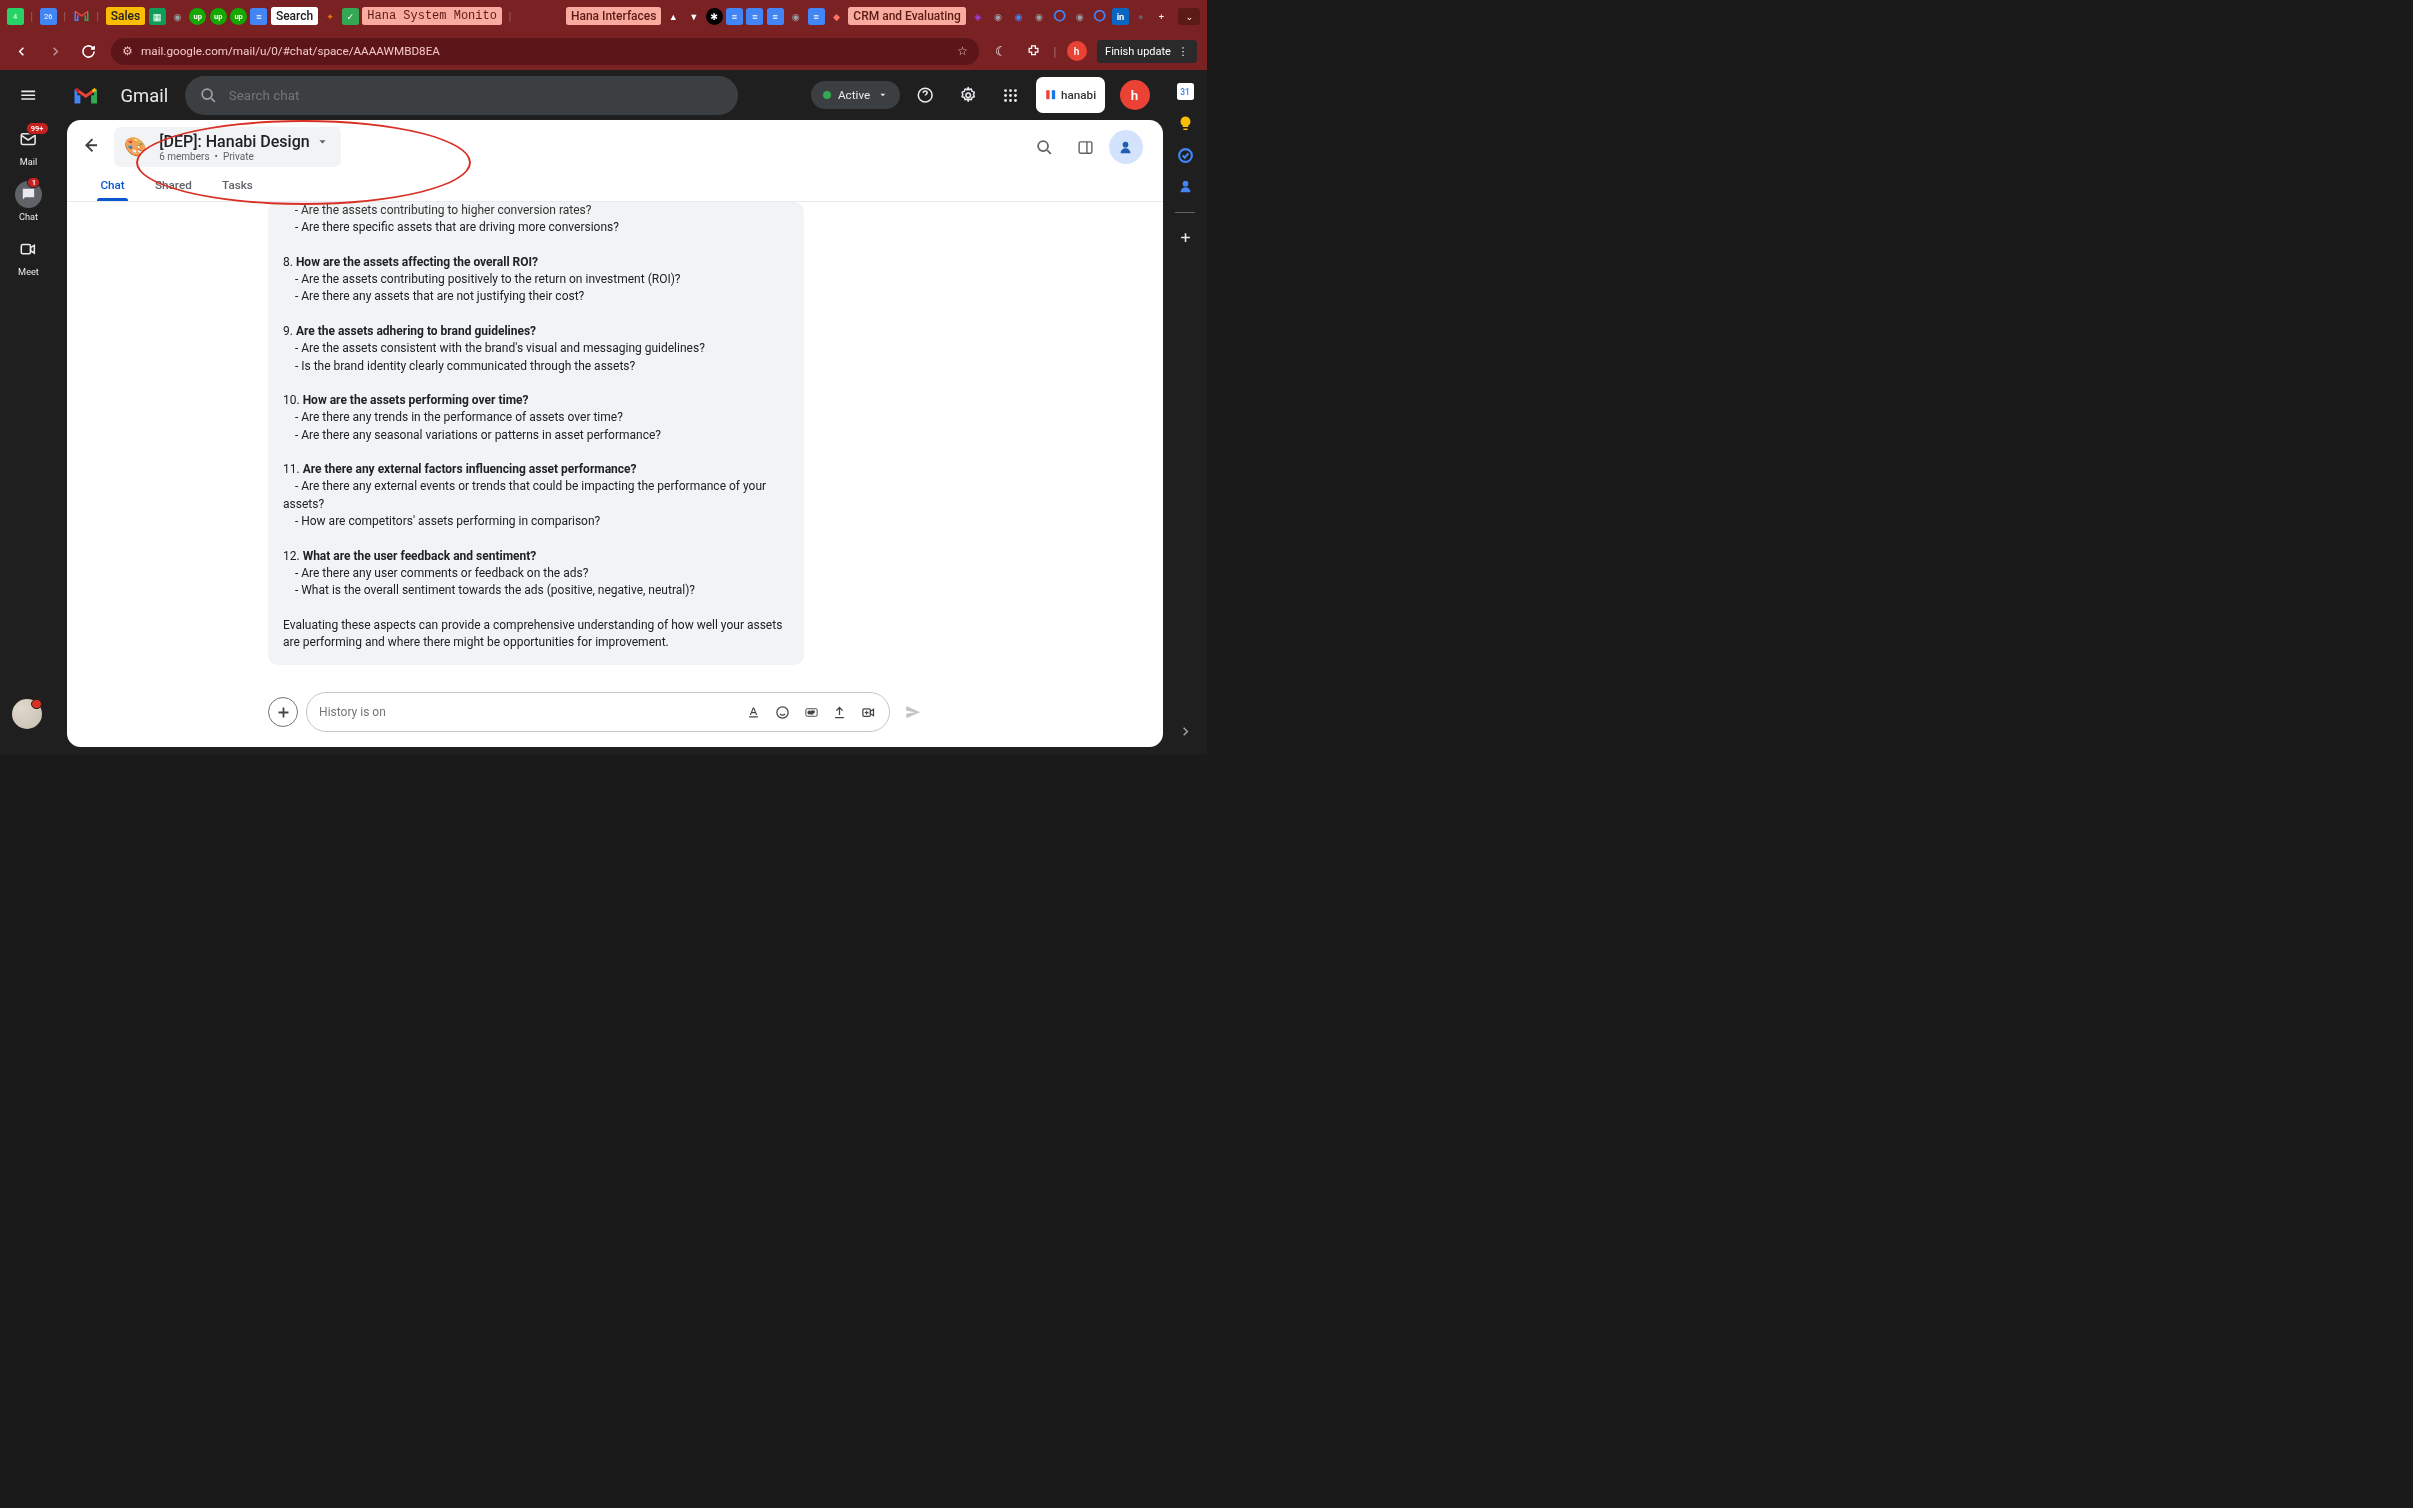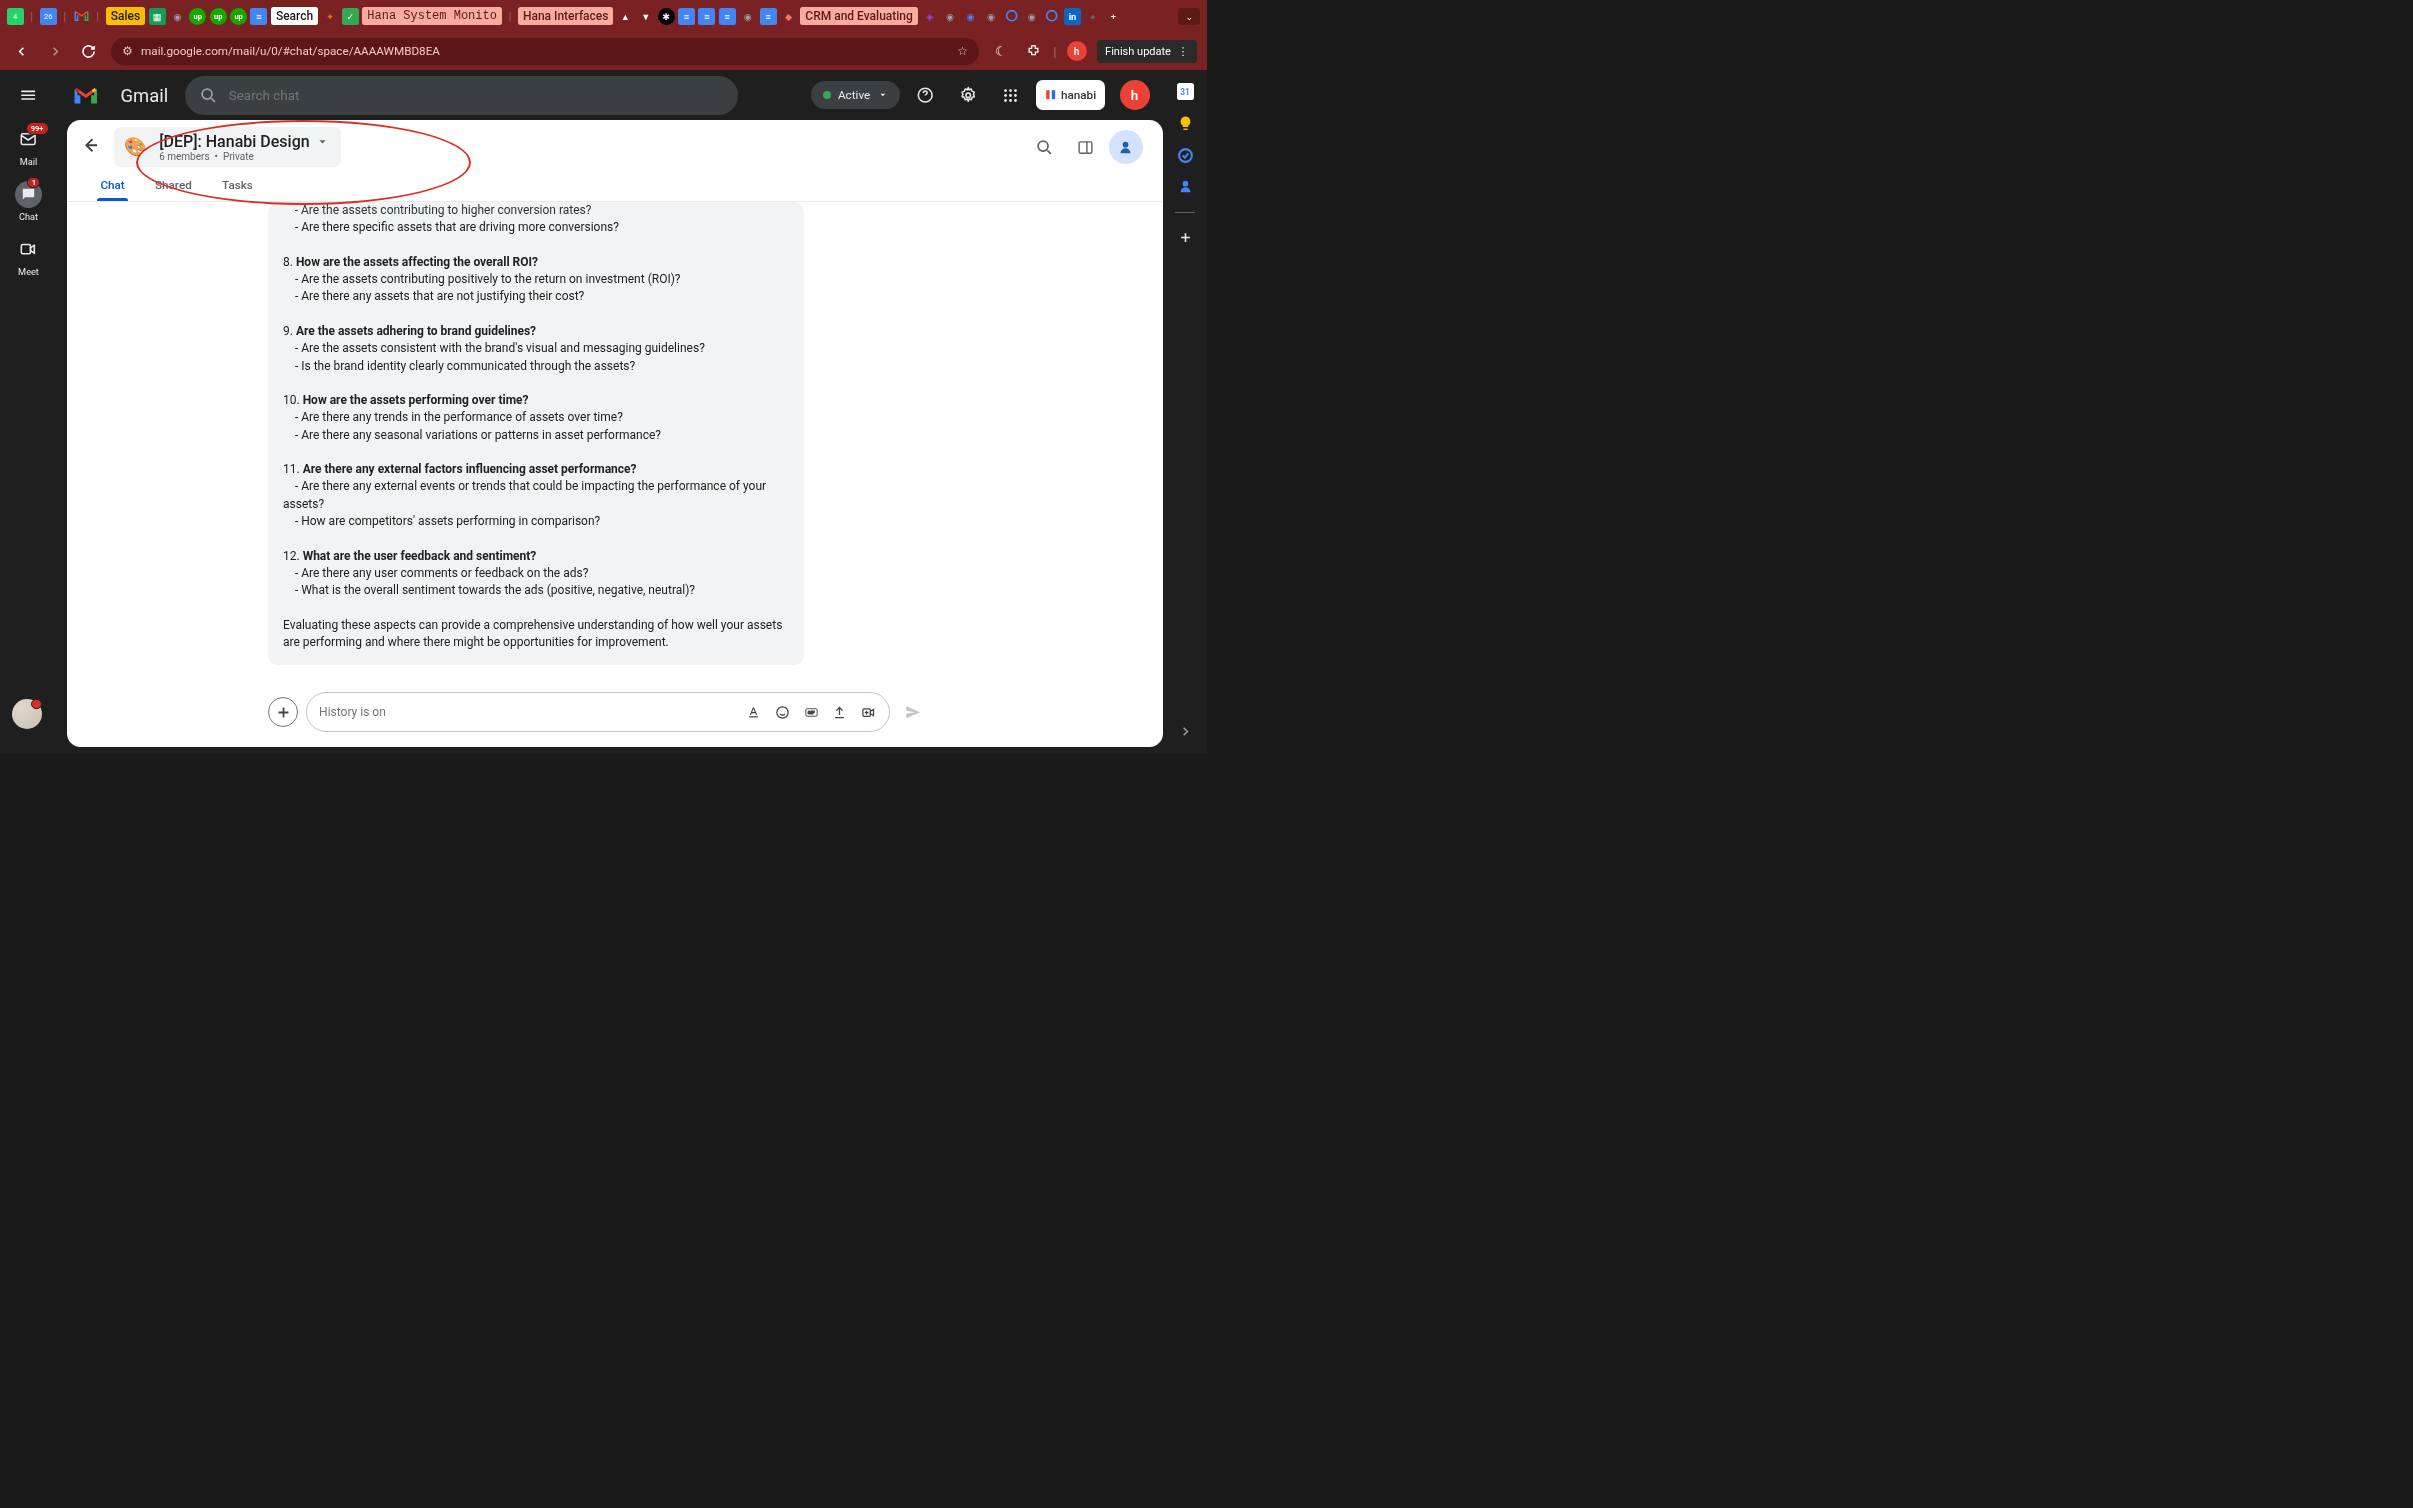--- a/index.html
+++ b/index.html
@@ -42,21 +42,21 @@
 .gmail-logo { display: flex; align-items: center; gap: 23px; }
 .gmail-logo-text { color: #e8eaed; font-size: 18.4px; font-weight: 400; }
 .search-wrap { flex: 0 0 auto; width: 553px; }
 .search-bar { background: #3c3f42; border-radius: 20px; height: 39px; display: flex; align-items: center; padding: 0 15px; gap: 11.7px; }
 .search-icon { color: #9aa0a6; }
 .search-input { background: transparent; border: none; color: #bdc1c6; font-size: 13.4px; outline: none; flex: 1; }
 .header-right { margin-left: auto; display: flex; align-items: center; gap: 8.4px; }
 .active-chip { background: #3c3f42; border-radius: 17px; padding: 6.7px 11.7px; display: flex; align-items: center; gap: 6.7px; color: #e8eaed; font-size: 11.7px; }
 .green-dot { width: 8.4px; height: 8.4px; background: #34a853; border-radius: 50%; }
 .header-icon { width: 34px; height: 34px; display: flex; align-items: center; justify-content: center; color: #e8eaed; cursor: pointer; }
-.brand-pill { background: #fff; border-radius: 6.7px; padding: 3.4px 8.4px; display: flex; align-items: center; height: 30px; }
+.brand-pill { background: #fff; border-radius: 6.7px; padding: 3.4px 8.4px; display: flex; align-items: center; height: 36px; }
 .brand-avatar { width: 30px; height: 30px; border-radius: 50%; background: #ea4335; margin-left: 6.7px; display: flex; align-items: center; justify-content: center; color: #fff; font-weight: 600; }
 
 
 .chat-panel { flex: 1; background: #fff; border-radius: 13.4px; margin: 0 0 6.7px 10px; display: flex; flex-direction: column; overflow: hidden; position: relative; }
 
 
 .space-header { padding: 6.7px 13.4px 0 8.4px; display: flex; align-items: flex-start; gap: 8.4px; }
 .back-btn { width: 30px; height: 30px; display: flex; align-items: center; justify-content: center; color: #3c4043; cursor: pointer; border-radius: 50%; margin-top: 3.4px;}
 .space-title-block { background: #f1f3f4; border-radius: 6.7px; padding: 5px 11.7px 5px 8.4px; display: flex; align-items: center; gap: 10px; cursor: pointer; }
 .space-emoji { width: 27px; height: 27px; font-size: 18.4px; display: flex; align-items: center; justify-content: center; }
@@ -126,21 +126,21 @@
     <div class="tab-icon" style="color:#9aa0a6;">◉</div>
     <div class="tab-icon" style="background:#14a800;border-radius:50%;color:#fff;font-size:7.5px;font-weight:700;">up</div>
     <div class="tab-icon" style="background:#14a800;border-radius:50%;color:#fff;font-size:7.5px;font-weight:700;">up</div>
     <div class="tab-icon" style="background:#14a800;border-radius:50%;color:#fff;font-size:7.5px;font-weight:700;">up</div>
     <div class="tab-icon" style="background:#4285f4;color:#fff;">≡</div>
     <span class="tab-badge" style="background:#fff;color:#202124;">Search</span>
     <div class="tab-icon" style="color:#e8710a;">✦</div>
     <div class="tab-icon" style="background:#34a853;color:#fff;">✓</div>
     <span class="tab-badge" style="background:#f9ab9f;color:#5c1a14;font-family:Liberation Mono, monospace;">Hana System Monito</span>
     <span class="tab-separator">|</span>
-    <span class="tab-badge" style="background:#f9ab9f;color:#5c1a14;">Hana Interfaces</span>
+    <span class="tab-badge" style="background:#f9ab9f;color:#5c1a14;margin-left:48px;">Hana Interfaces</span>
     <div class="tab-icon" style="color:#fff;">▲</div>
     <div class="tab-icon" style="color:#fff;">▼</div>
     <div class="tab-icon" style="background:#000;color:#fff;border-radius:50%;">✱</div>
     <div class="tab-icon" style="background:#4285f4;color:#fff;">≡</div>
     <div class="tab-icon" style="background:#4285f4;color:#fff;">≡</div>
     <div class="tab-icon" style="background:#4285f4;color:#fff;">≡</div>
     <div class="tab-icon" style="color:#9aa0a6;">◉</div>
     <div class="tab-icon" style="background:#4285f4;color:#fff;">≡</div>
     <div class="tab-icon" style="color:#ff7262;">◆</div>
     <span class="tab-badge" style="background:#f9ab9f;color:#5c1a14;">CRM and Evaluating</span>

